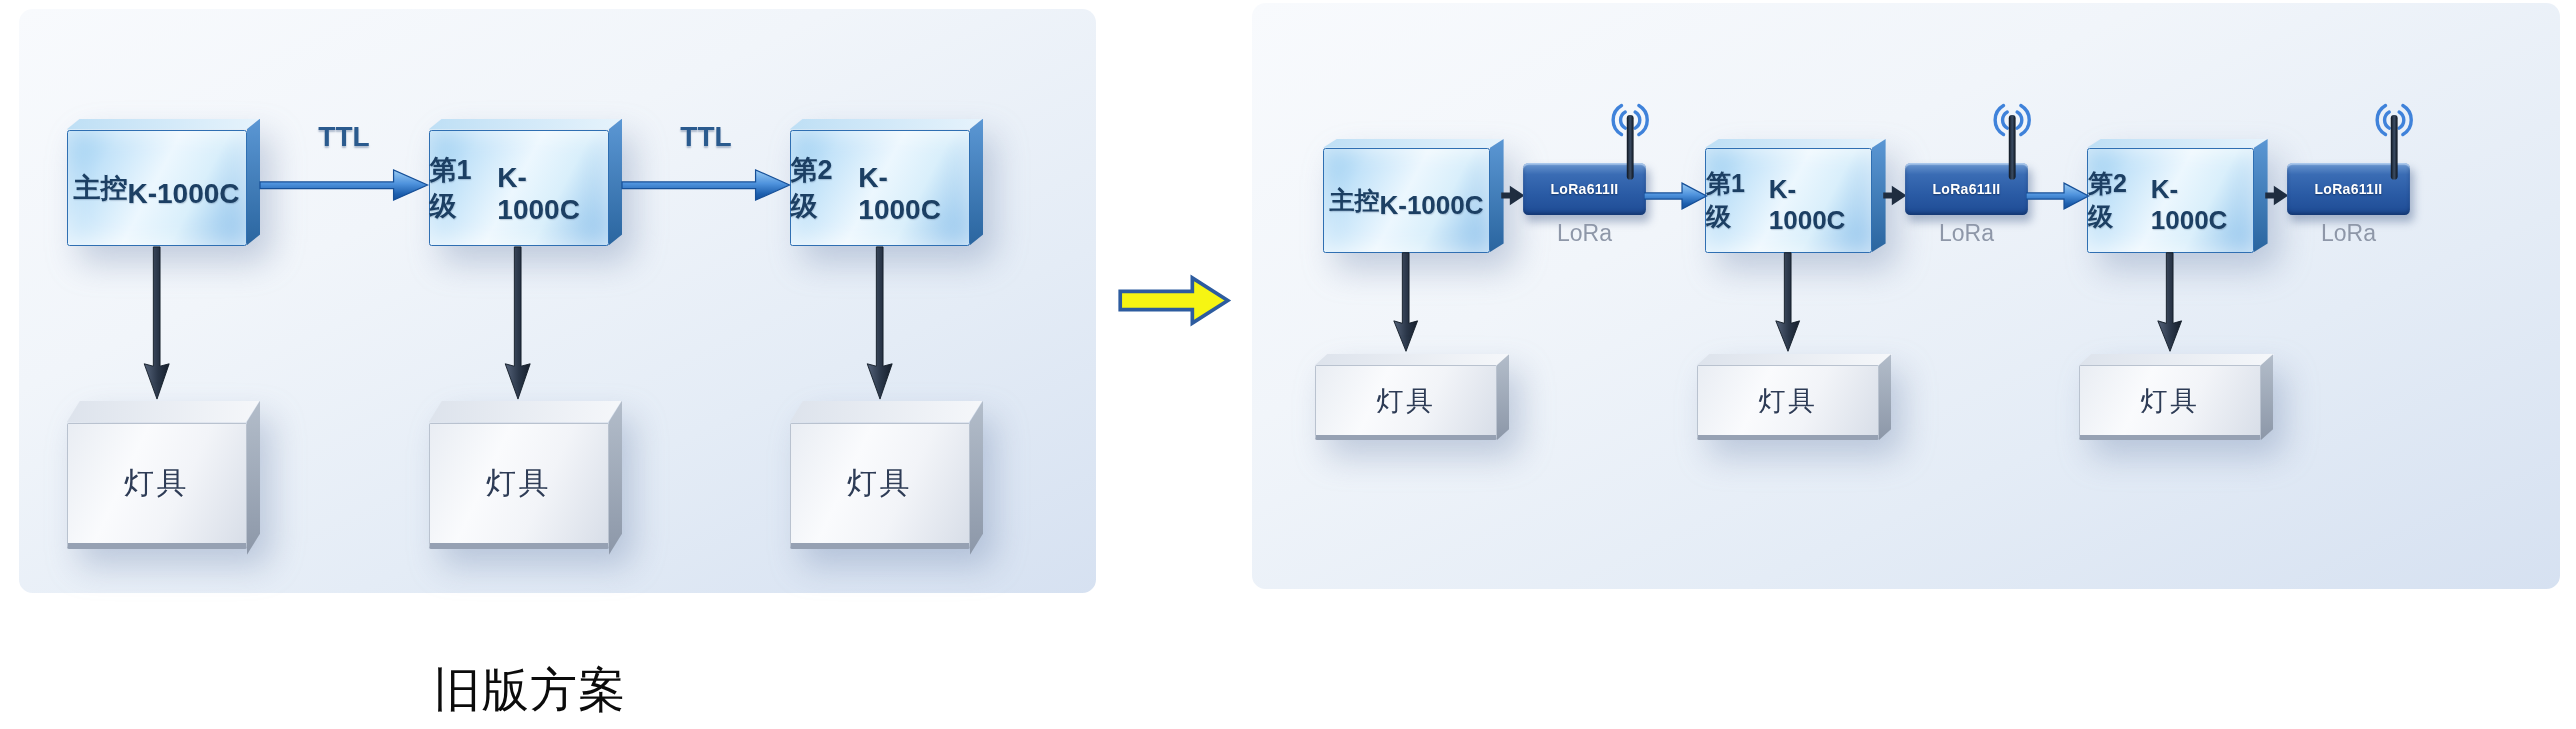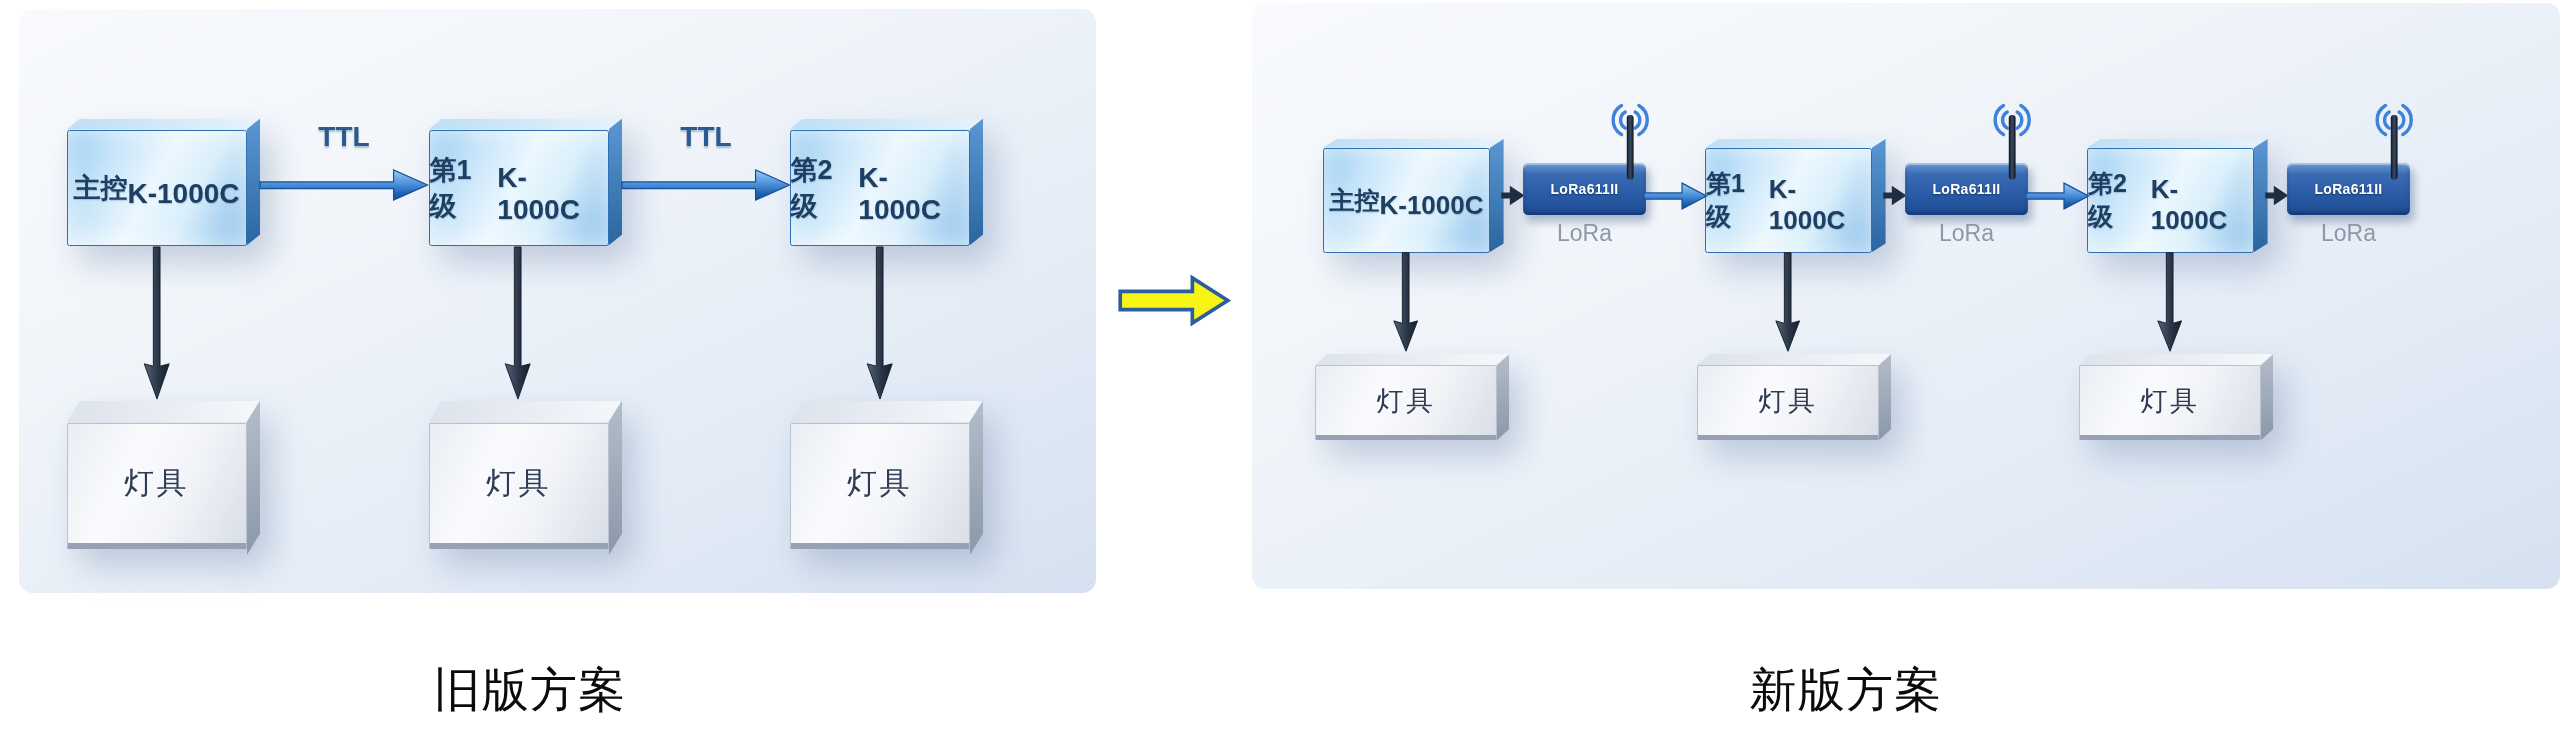--- a/index.html
+++ b/index.html
@@ -291,16 +291,15 @@
     <div class="box3d lamp-r" style="left:827px;top:351px">
       <div class="f f-top"></div>
       <div class="f f-side"></div>
       <div class="f f-front">
         <div class="lamp-label">灯具</div>
       </div>
     </div>
   </div>
 
   <div class="caption" style="left:339px">旧版方案</div>
-  <div class="caption" style="left:1655px">新版方案</div>
 
 </div>
 
 
 </body></html>

